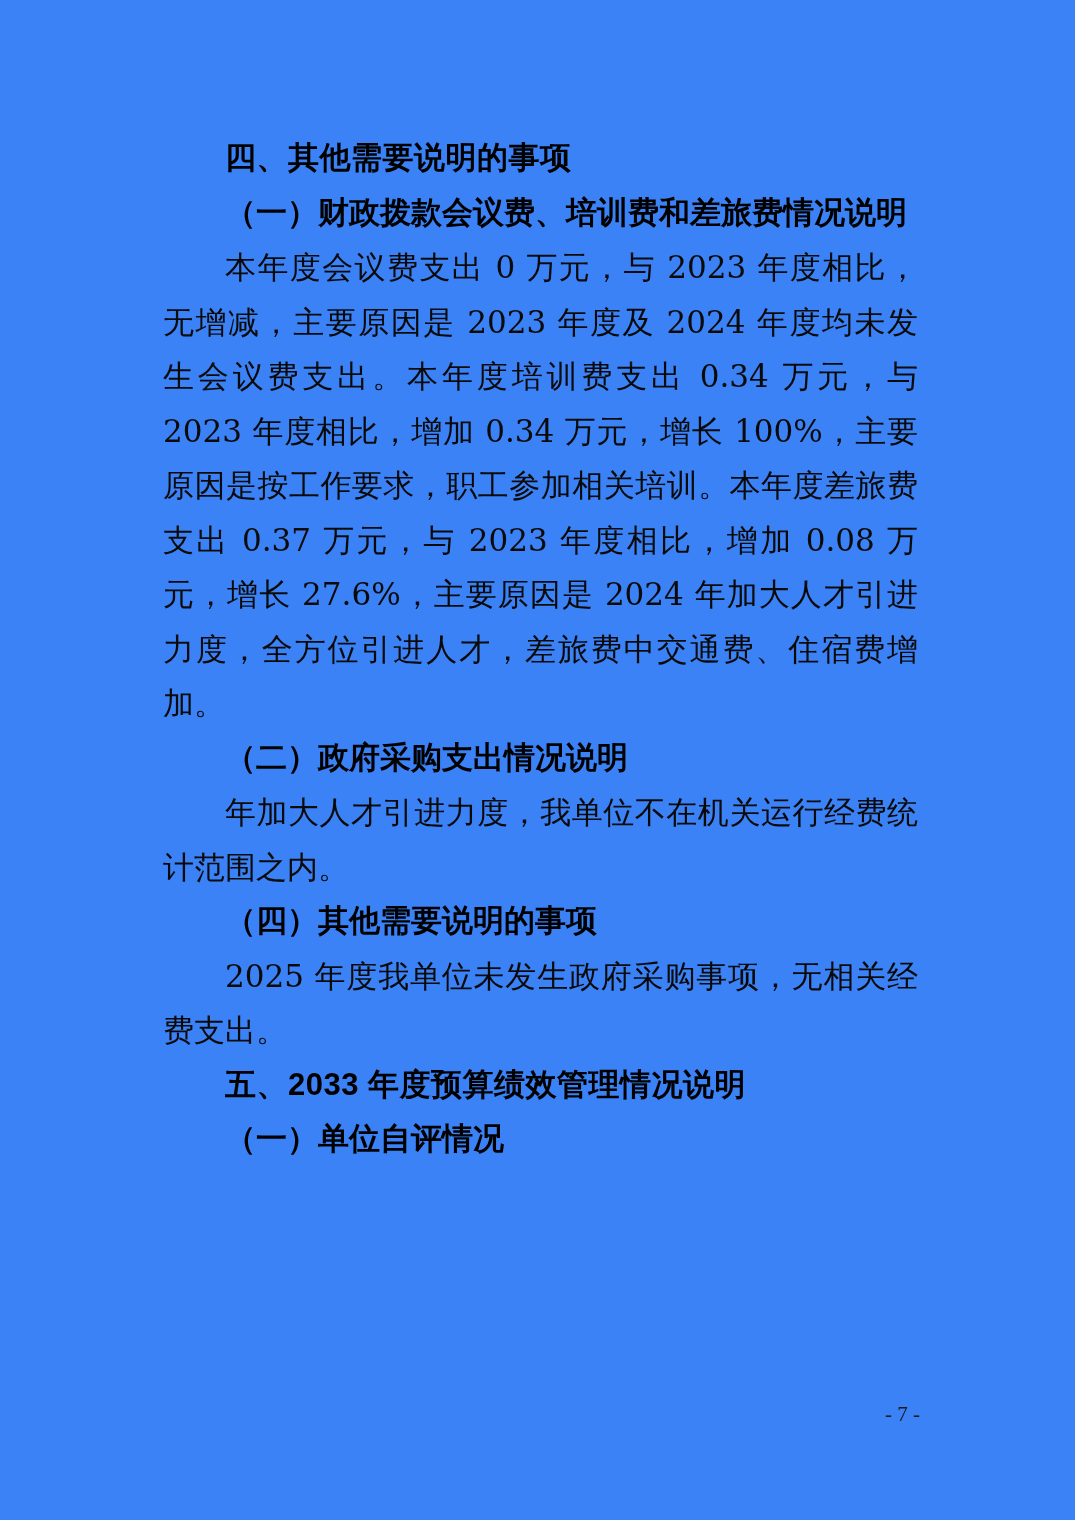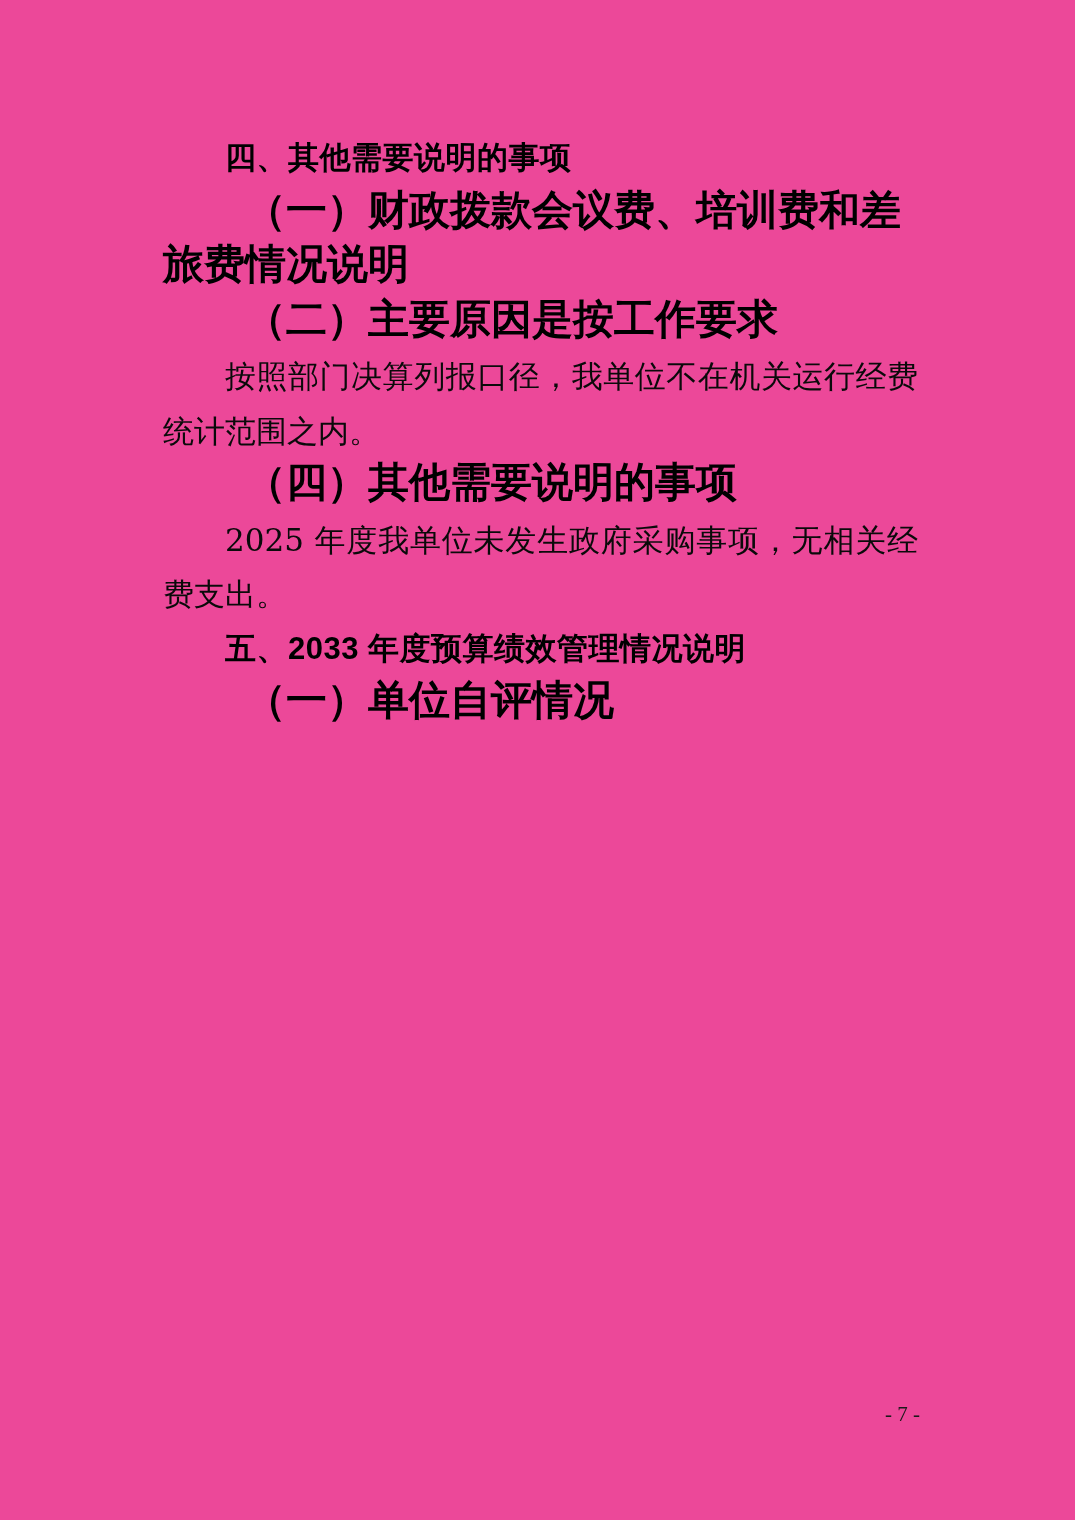--- a/index.html
+++ b/index.html
@@ -4,43 +4,43 @@
 <style>
   * { margin: 0; padding: 0; box-sizing: border-box; }
   html, body {
     background: #e8e8e8;
     font-family: "Liberation Serif", "DejaVu Serif", serif;
   }
   .doc-page {
     position: relative;
     width: 1075px;
     height: 1520px;
-    background: #ec4899;
+    background: #3b82f6;
     overflow: hidden;
     color: #000000;
   }
   .content {
     position: absolute;
     left: 163px;
     top: 131px;
     width: 755px;
   }
   .h1 {
     font-family: "Liberation Sans", "DejaVu Sans", sans-serif;
     font-weight: 700;
     font-size: 31px;
     line-height: 54.5px;
     text-indent: 2em;
     color: #000000;
     letter-spacing: 0.5px;
   }
   .h2 {
-    font-family: Liberation Mono, monospace;
+    font-family: Liberation Sans, sans-serif;
     font-weight: 700;
-    font-size: 41px;
+    font-size: 31px;
     line-height: 54.5px;
     text-indent: 2em;
     color: #000000;
   }
   .para {
     font-family: "DejaVu Serif", "Liberation Serif", serif;
     font-size: 31px;
     line-height: 54.5px;
     text-indent: 2em;
     text-align: justify;
@@ -55,21 +55,22 @@
     color: #1a1a1a;
   }
 </style>
 </head>
 <body>
 
 <div class="doc-page">
   <div class="content">
     <div class="h1">四、其他需要说明的事项</div>
     <div class="h2">（一）财政拨款会议费、培训费和差旅费情况说明</div>
-    <div class="h2">（二）主要原因是按工作要求</div>
-    <div class="para">按照部门决算列报口径，我单位不在机关运行经费统计范围之内。</div>
+    <div class="para">本年度会议费支出 0 万元，与 2023 年度相比，无增减，主要原因是 2023 年度及 2024 年度均未发生会议费支出。本年度培训费支出 0.34 万元，与 2023 年度相比，增加 0.34 万元，增长 100%，主要原因是按工作要求，职工参加相关培训。本年度差旅费支出 0.37 万元，与 2023 年度相比，增加 0.08 万元，增长 27.6%，主要原因是 2024 年加大人才引进力度，全方位引进人才，差旅费中交通费、住宿费增加。</div>
+    <div class="h2">（二）政府采购支出情况说明</div>
+    <div class="para">年加大人才引进力度，我单位不在机关运行经费统计范围之内。</div>
     <div class="h2">（四）其他需要说明的事项</div>
     <div class="para">2025 年度我单位未发生政府采购事项，无相关经费支出。</div>
     <div class="h1">五、2033 年度预算绩效管理情况说明</div>
     <div class="h2">（一）单位自评情况</div>
   </div>
   <div class="page-number">- 7 -</div>
 </div>
 
 </body></html>

